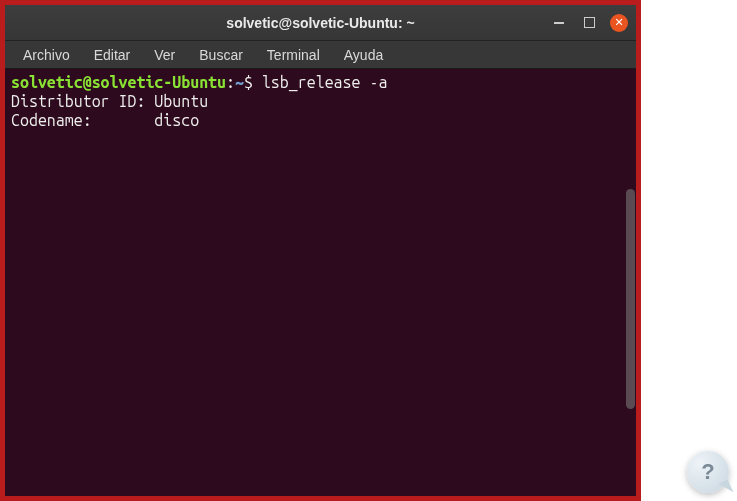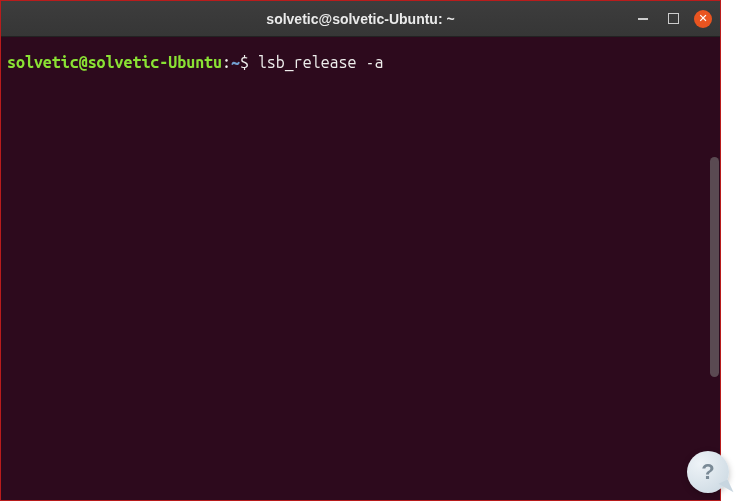--- a/index.html
+++ b/index.html
@@ -8,26 +8,26 @@
       box-sizing: border-box;
     }
     body {
       width: 737px;
       height: 501px;
       background: #ffffff;
       font-family: sans-serif;
       position: relative;
     }
     .window {
-      width: 721px;
+      width: 641px;
       height: 501px;
       background: #2d0a1d;
       display: flex;
       flex-direction: column;
-      border: 1px solid #b91c1c;
+      border: 5px solid #b91c1c;
     }
     .titlebar {
       height: 36px;
       background: linear-gradient(to bottom, #3d3d3d, #363636);
       display: flex;
       align-items: center;
       justify-content: center;
       position: relative;
       border-bottom: 1px solid #222;
     }
@@ -95,21 +95,21 @@
     .menu-item {
       color: #d9d9d9;
       font-size: 14px;
       padding: 3px 10px;
       cursor: pointer;
       border-radius: 3px;
     }
     .terminal-body {
       flex: 1;
       background: #2d0a1d;
-      padding: 16px 6px;
+      padding: 4px 6px;
       font-family: "Ubuntu Mono", "DejaVu Sans Mono", monospace;
       font-size: 16px;
       line-height: 19px;
       color: #eeeeec;
       overflow: hidden;
       position: relative;
     }
     .term-line {
       white-space: pre;
     }
@@ -191,23 +191,33 @@
 
   <div class="titlebar">
     <span class="title-text">solvetic@solvetic-Ubuntu: ~</span>
     <div class="window-controls">
       <div class="win-btn minimize"></div>
       <div class="win-btn maximize"></div>
       <div class="win-btn close"></div>
     </div>
   </div>
 
+  <div class="menubar">
+    <span class="menu-item">Archivo</span>
+    <span class="menu-item">Editar</span>
+    <span class="menu-item">Ver</span>
+    <span class="menu-item">Buscar</span>
+    <span class="menu-item">Terminal</span>
+    <span class="menu-item">Ayuda</span>
+  </div>
 
   <div class="terminal-body">
     <div class="term-line"><span class="prompt-user">solvetic@solvetic-Ubuntu</span><span class="prompt-colon">:</span><span class="prompt-path">~</span><span class="prompt-dollar">$</span><span class="cmd"> lsb_release -a</span></div>
+    <div class="term-line">Distributor ID: Ubuntu</div>
+    <div class="term-line">Codename:       disco</div>
 
     <div class="scrollbar">
       <div class="scrollbar-thumb"></div>
     </div>
   </div>
 
 </div>
 
 <div class="bubble">
   <div class="bubble-tail"></div>

